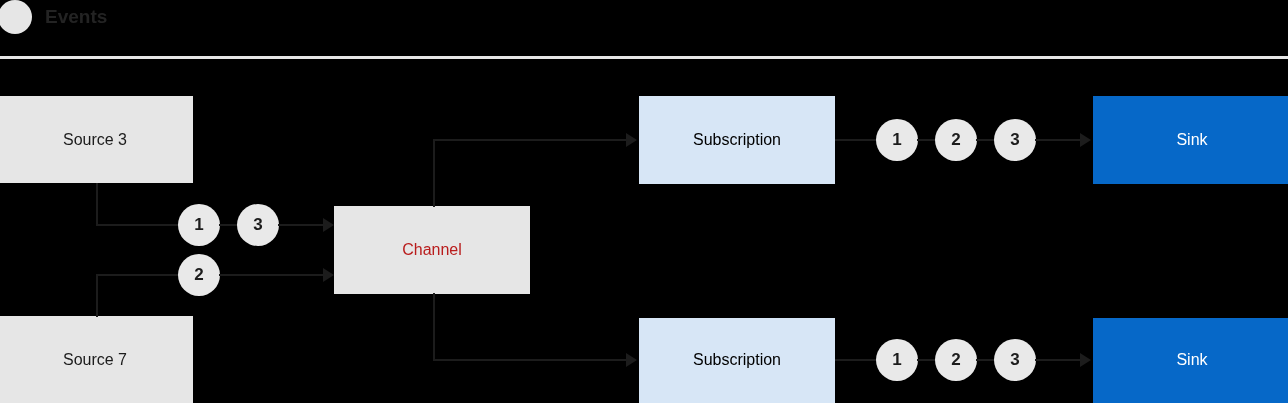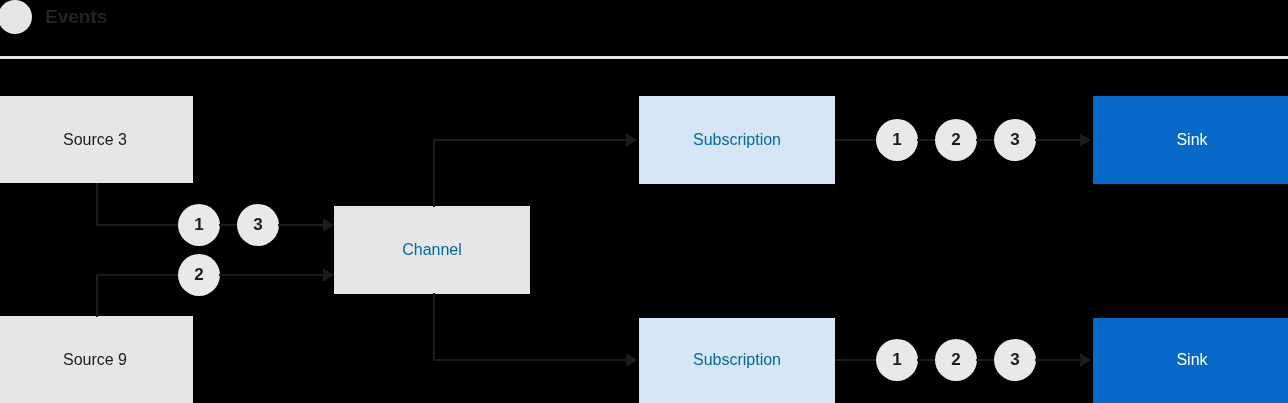--- a/index.html
+++ b/index.html
@@ -53,22 +53,22 @@
   .node {
     position: absolute;
     display: flex;
     align-items: center;
     justify-content: center;
     font-size: 16px;
     line-height: 1.2;
     box-sizing: border-box;
   }
   .node.src   { background: #e6e6e6; color: #1c1c1c; }
-  .node.chan  { background: #e6e6e6; color: #0369a1; }
-  .node.sub   { background: #d7e6f6; color: #0369a1; }
+  .node.chan  { background: #e6e6e6; color: #b91c1c; }
+  .node.sub   { background: #d7e6f6; color: #000000; }
   .node.sink  { background: #0668c8; color: #ffffff; }
 
   
   .hline {
     position: absolute;
     height: 2px;
     background: #1c1c1c;
   }
   .vline {
     position: absolute;
@@ -119,21 +119,21 @@
     <span>1</span>
   </div>
   <div class="hline" style="left:219px; top:224px; width:19px;"></div>
   <div class="badge" style="left:237px; top:204px;">
     <span>3</span>
   </div>
   <div class="hline" style="left:278px; top:224px; width:48px;"></div>
   <div class="arrow" style="left:323px; top:218px;"></div>
 
   <div class="node src" style="left:-3px; top:316px; width:196px; height:90px;">
-    <span style="position:relative; top:-1px;">Source 9</span>
+    <span style="position:relative; top:-1px;">Source 7</span>
   </div>
 
   <div class="vline" style="left:96px; top:275px; height:42px;"></div>
   <div class="hline" style="left:96px; top:274px; width:86px;"></div>
 
   <div class="badge" style="left:178px; top:254px;">
     <span>2</span>
   </div>
   <div class="hline" style="left:219px; top:274px; width:107px;"></div>
   <div class="arrow" style="left:323px; top:268px;"></div>

